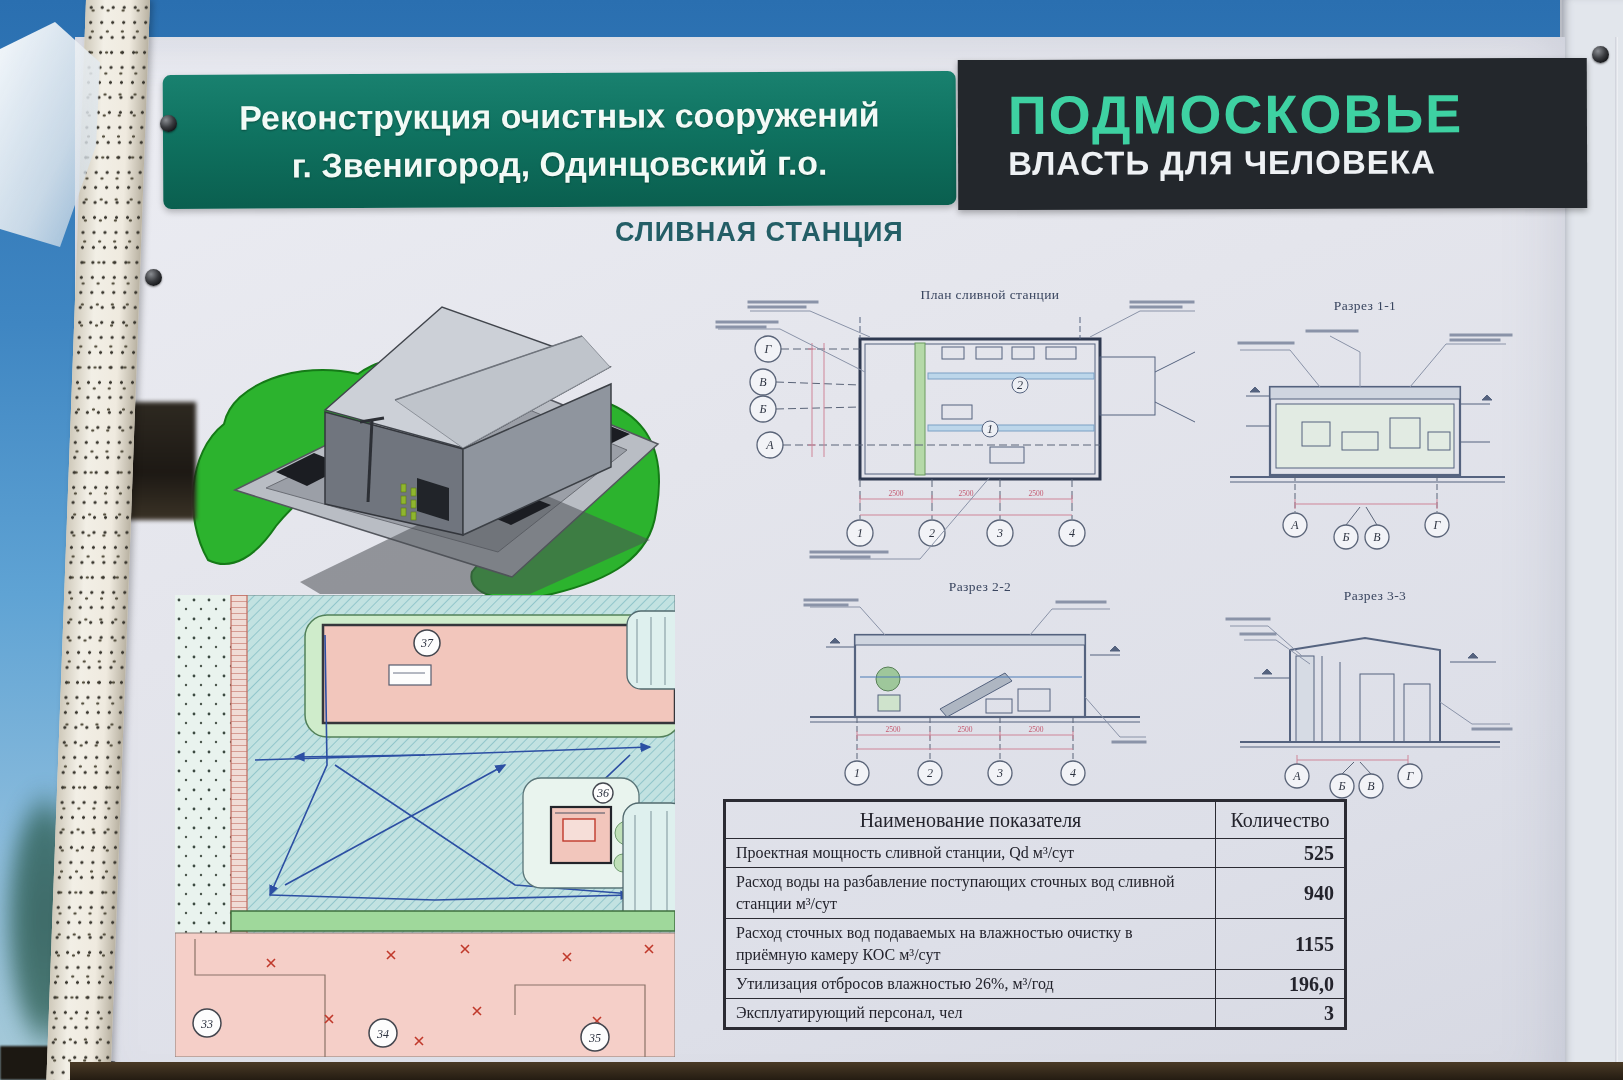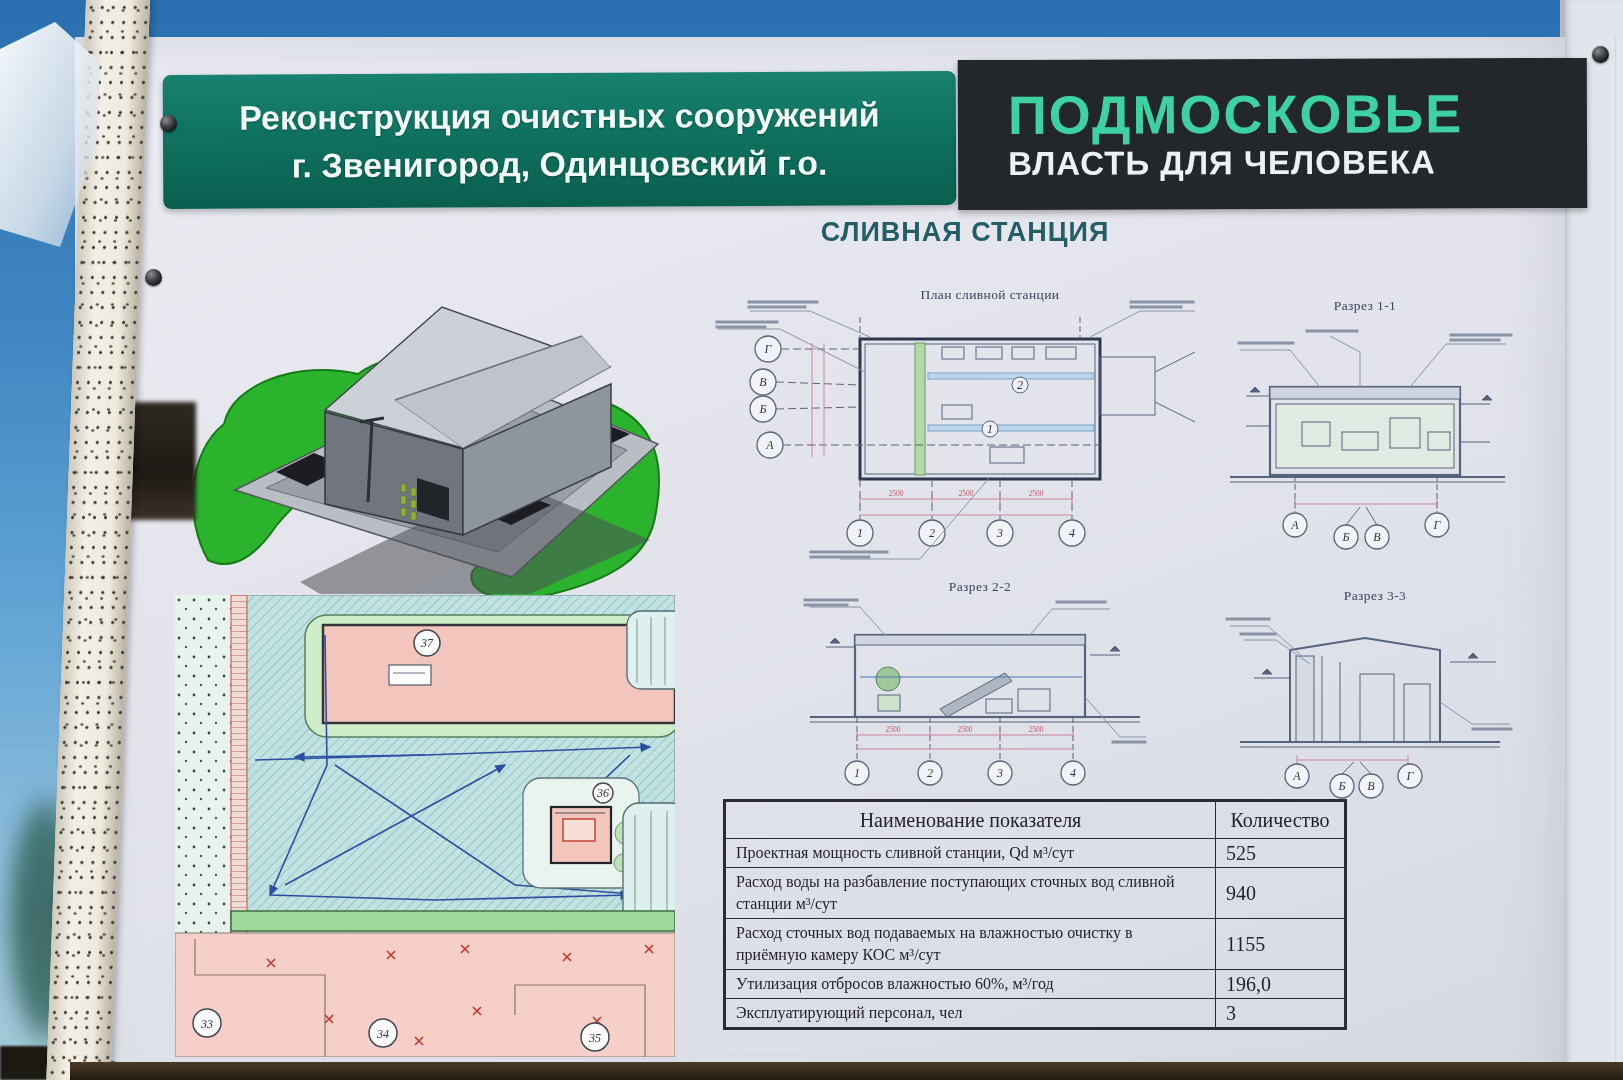--- a/index.html
+++ b/index.html
@@ -34,29 +34,29 @@
   
   .hdr-green{left:88px;top:36px;width:793px;height:134px;border-radius:8px;
     background:linear-gradient(180deg,#19816f 0%,#0f7260 45%,#0a5f4f 100%);
     box-shadow:0 3px 6px rgba(0,0,0,.25);color:#f2faf6;text-align:center;
     font-weight:bold;font-size:34px;line-height:48px;padding-top:19px;box-sizing:border-box;
     text-shadow:0 1px 2px rgba(0,0,0,.35);transform:rotate(-.3deg);}
   .hdr-dark{left:883px;top:22px;width:629px;height:150px;background:#23272c;
     box-shadow:0 3px 6px rgba(0,0,0,.3);padding:28px 0 0 50px;box-sizing:border-box;transform:rotate(-.2deg);}
   .brand{font-size:54px;font-weight:bold;letter-spacing:2px;color:#3ed1a2;line-height:54px;}
   .slogan{font-size:33px;font-weight:bold;letter-spacing:1px;color:#eef1f4;line-height:44px;}
-  .sec-title{left:540px;top:180px;width:700px;text-align:center;font-size:27px;font-weight:bold;
+  .sec-title{left:540px;top:180px;width:700px;font-size:27px;font-weight:bold;
     letter-spacing:1px;color:#235e66;}
   
   .tbl{left:648px;top:762px;width:624px;}
   .tbl table{width:100%;border-collapse:collapse;font-family:"Liberation Serif",serif;
     color:#23232c;border:3px solid #2b2b33;}
   .tbl th,.tbl td{border:1.6px solid #2b2b33;padding:3px 10px;font-size:16px;line-height:22px;}
   .tbl th{font-weight:normal;text-align:center;font-size:20px;padding:7px 4px;}
-  .tbl td.v{text-align:left;width:108px;font-size:20px;}
+  .tbl td.v{text-align:right;width:108px;font-size:20px;font-weight:bold;}
   
   svg text{font-family:"Liberation Serif",serif;}
   .dtitle{font-size:13.5px;fill:#39455f;letter-spacing:.4px;}
   .axt{font-size:12px;font-style:italic;fill:#2e3442;}
   .redt{font-size:7.5px;fill:#c4596f;}
   .bolt{width:17px;height:17px;border-radius:50%;z-index:5;
     background:radial-gradient(circle at 35% 30%,#8a8d92,#3a3c40 45%,#101114 80%);
     box-shadow:0 1px 2px rgba(0,0,0,.5);}
 </style>
 </head>
@@ -457,21 +457,21 @@
         </tr>
         <tr>
           <td>Расход воды на разбавление поступающих сточных вод сливной станции м³/сут</td>
           <td class="v">940</td>
         </tr>
         <tr>
           <td>Расход сточных вод подаваемых на влажностью очистку в приёмную камеру КОС м³/сут</td>
           <td class="v">1155</td>
         </tr>
         <tr>
-          <td>Утилизация отбросов влажностью 60%, м³/год</td>
+          <td>Утилизация отбросов влажностью 26%, м³/год</td>
           <td class="v">196,0</td>
         </tr>
         <tr>
           <td>Эксплуатирующий персонал, чел</td>
           <td class="v">3</td>
         </tr>
       </tbody>
     </table>
   </div>
 

